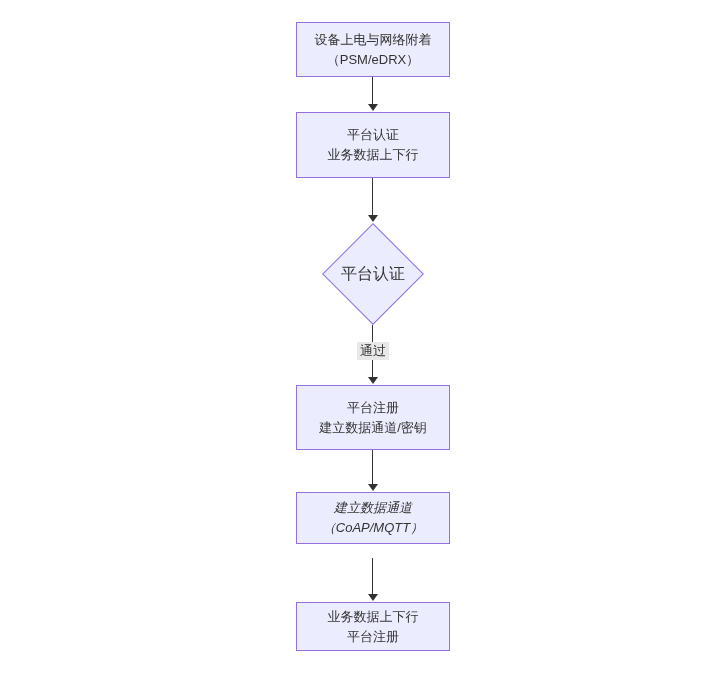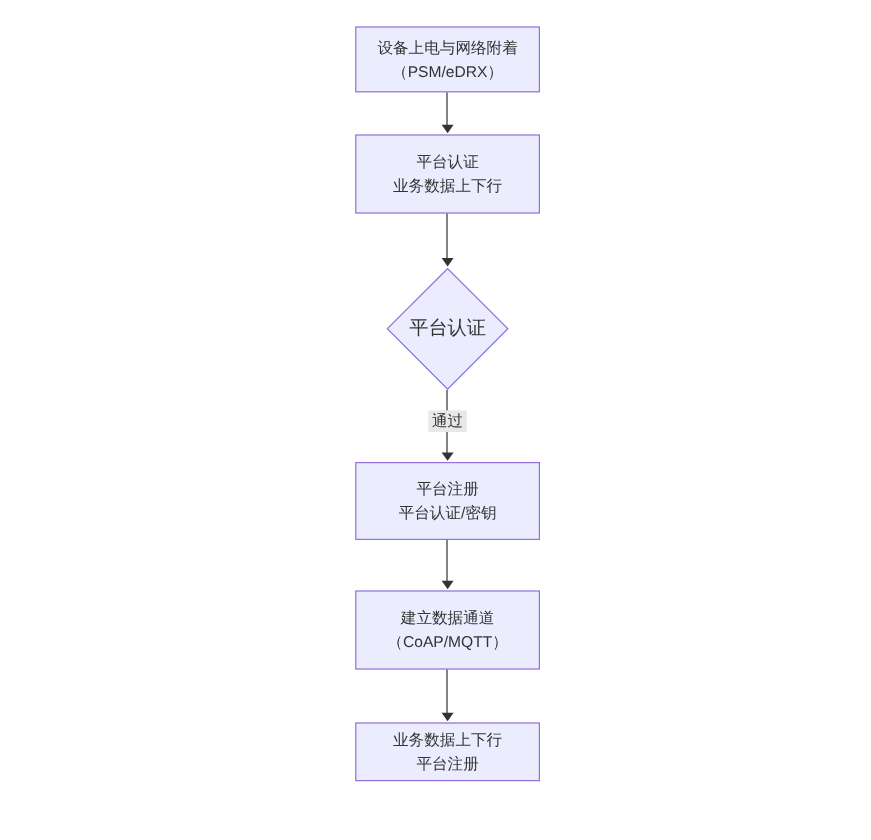--- a/index.html
+++ b/index.html
@@ -92,27 +92,27 @@
 
   <div class="diamond-shape"></div>
   <div class="diamond-label">平台认证</div>
 
   <div class="edge-line" style="top:325px;height:53px;"></div>
   <div class="edge-label">通过</div>
   <div class="arrow-head" style="top:377px;"></div>
 
   <div class="node" style="top:385px;height:65px;">
     <span>平台注册</span>
-    <span>平台认证/密钥</span>
+    <span>建立数据通道/密钥</span>
   </div>
 
   <div class="edge-line" style="top:450px;height:35px;"></div>
   <div class="arrow-head" style="top:484px;"></div>
 
-  <div class="node" style="top:492px;height:66px;">
+  <div class="node" style="top:492px;height:52px;font-style:italic;">
     <span>建立数据通道</span>
     <span>（CoAP/MQTT）</span>
   </div>
 
   <div class="edge-line" style="top:558px;height:37px;"></div>
   <div class="arrow-head" style="top:594px;"></div>
 
   <div class="node" style="top:602px;height:49px;">
     <span>业务数据上下行</span>
     <span>平台注册</span>

